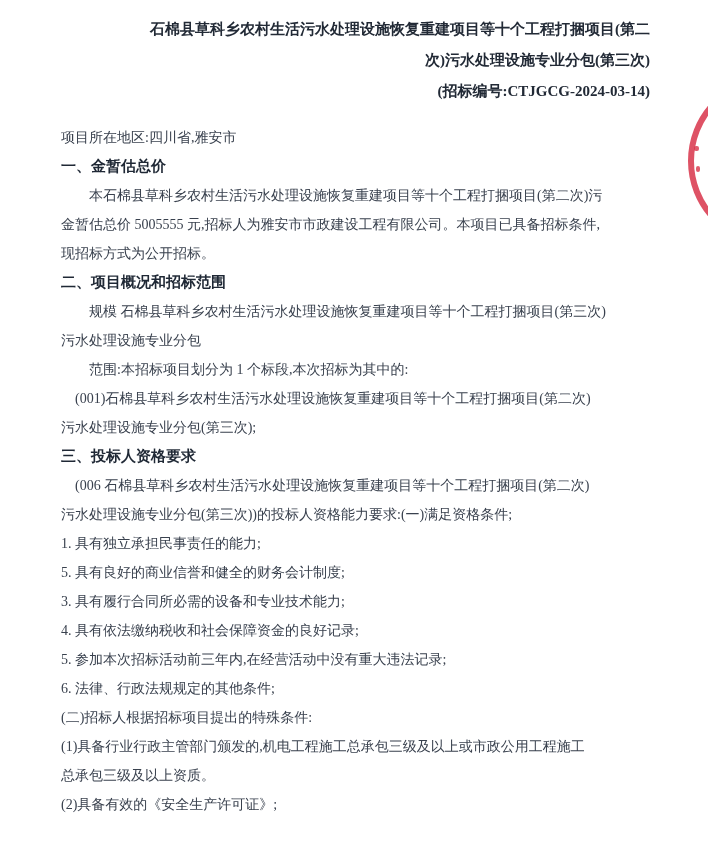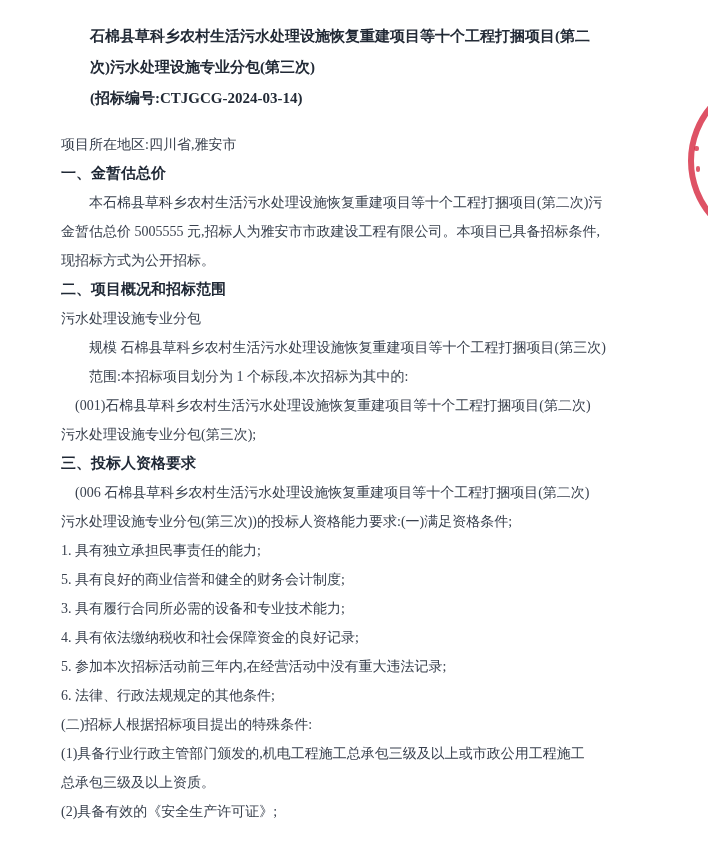--- a/index.html
+++ b/index.html
@@ -13,22 +13,22 @@
     height: 844px;
     overflow: hidden;
     background: #ffffff;
     font-family: "Liberation Serif", "DejaVu Serif", serif;
     color: #39414e;
   }
   
   .title-block {
     margin-left: 90px;
     width: 560px;
-    padding-top: 21px;
-    text-align: left;
+    padding-top: 14px;
+    text-align: right;
   }
   .title-line {
     line-height: 31px;
     font-size: 15px;
     font-weight: bold;
     color: #222a36;
     white-space: nowrap;
   }
   
   .body-block {
@@ -87,22 +87,22 @@
   <div class="body-block">
 
     <div class="line">项目所在地区:四川省,雅安市</div>
 
     <div class="line heading">一、金暂估总价</div>
     <div class="line ind2">本石棉县草科乡农村生活污水处理设施恢复重建项目等十个工程打捆项目(第二次)污</div>
     <div class="line">金暂估总价 5005555 元,招标人为雅安市市政建设工程有限公司。本项目已具备招标条件,</div>
     <div class="line">现招标方式为公开招标。</div>
 
     <div class="line heading">二、项目概况和招标范围</div>
+    <div class="line ind2">规模 石棉县草科乡农村生活污水处理设施恢复重建项目等十个工程打捆项目(第三次)</div>
     <div class="line">污水处理设施专业分包</div>
-    <div class="line ind2">规模 石棉县草科乡农村生活污水处理设施恢复重建项目等十个工程打捆项目(第三次)</div>
     <div class="line ind2">范围:本招标项目划分为 1 个标段,本次招标为其中的:</div>
     <div class="line ind1">(001)石棉县草科乡农村生活污水处理设施恢复重建项目等十个工程打捆项目(第二次)</div>
     <div class="line">污水处理设施专业分包(第三次);</div>
 
     <div class="line heading">三、投标人资格要求</div>
     <div class="line ind1">(006 石棉县草科乡农村生活污水处理设施恢复重建项目等十个工程打捆项目(第二次)</div>
     <div class="line">污水处理设施专业分包(第三次))的投标人资格能力要求:(一)满足资格条件;</div>
     <div class="line">1. 具有独立承担民事责任的能力;</div>
     <div class="line">5. 具有良好的商业信誉和健全的财务会计制度;</div>
     <div class="line">3. 具有履行合同所必需的设备和专业技术能力;</div>

